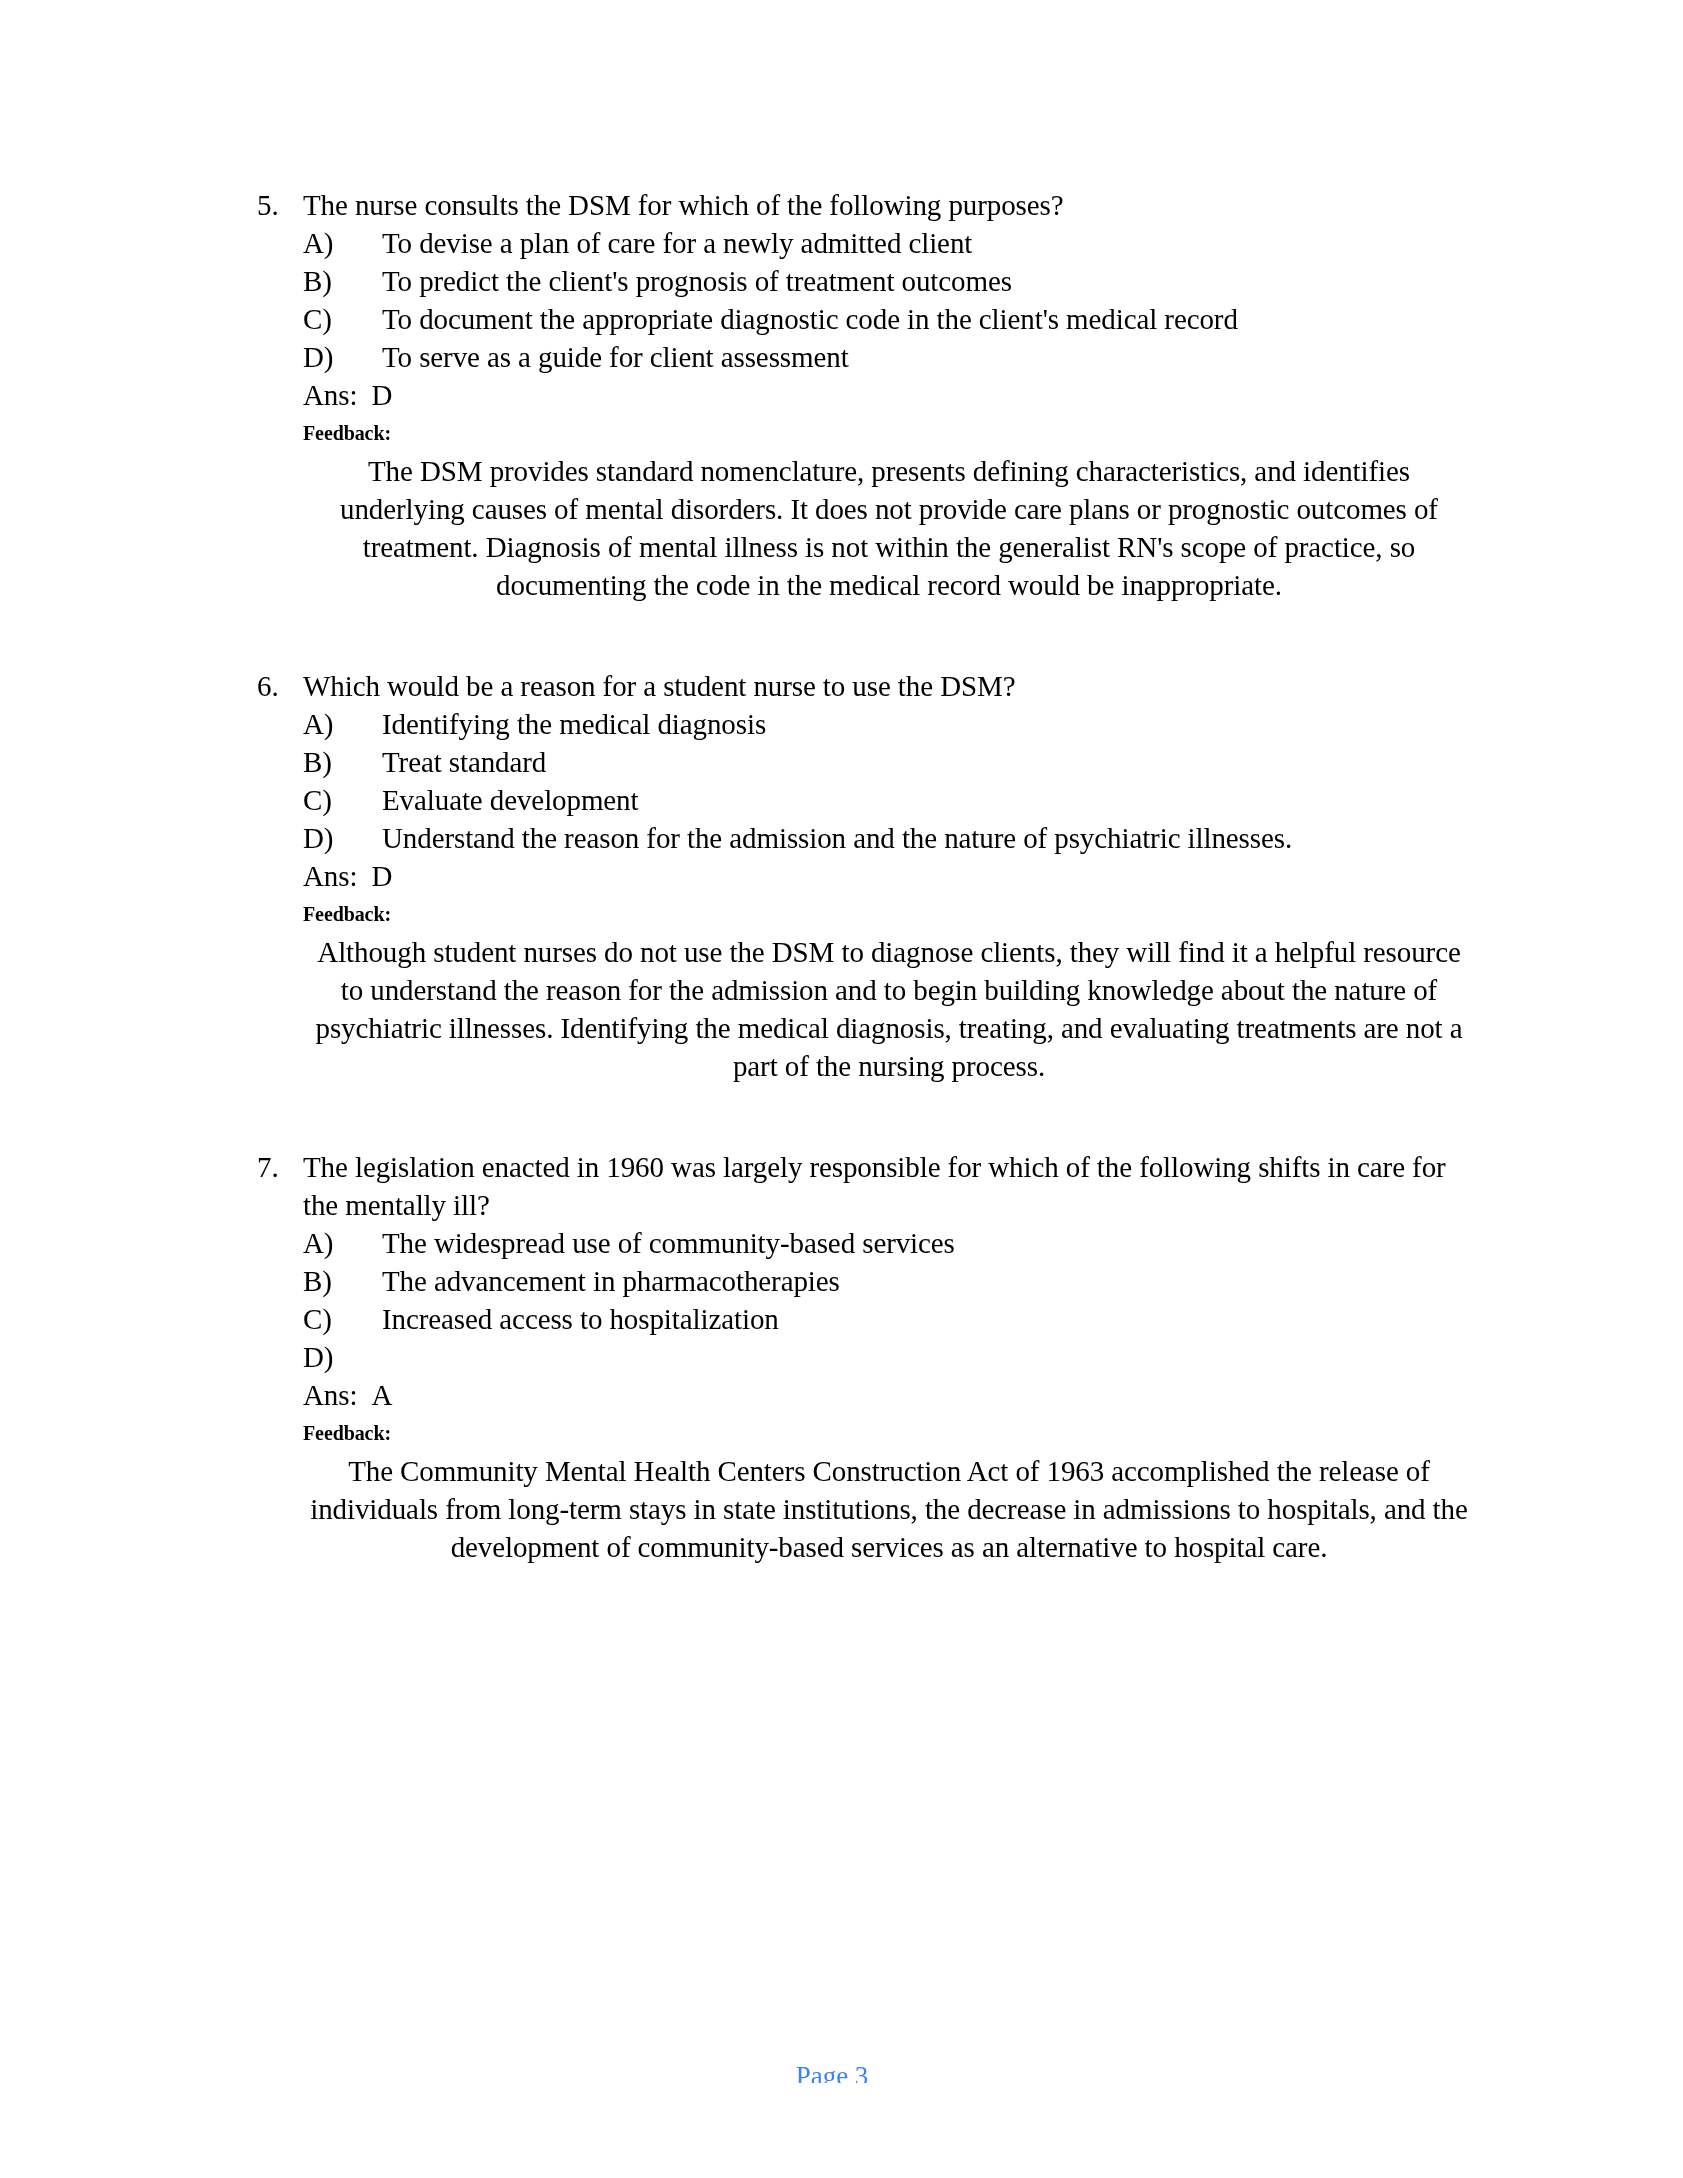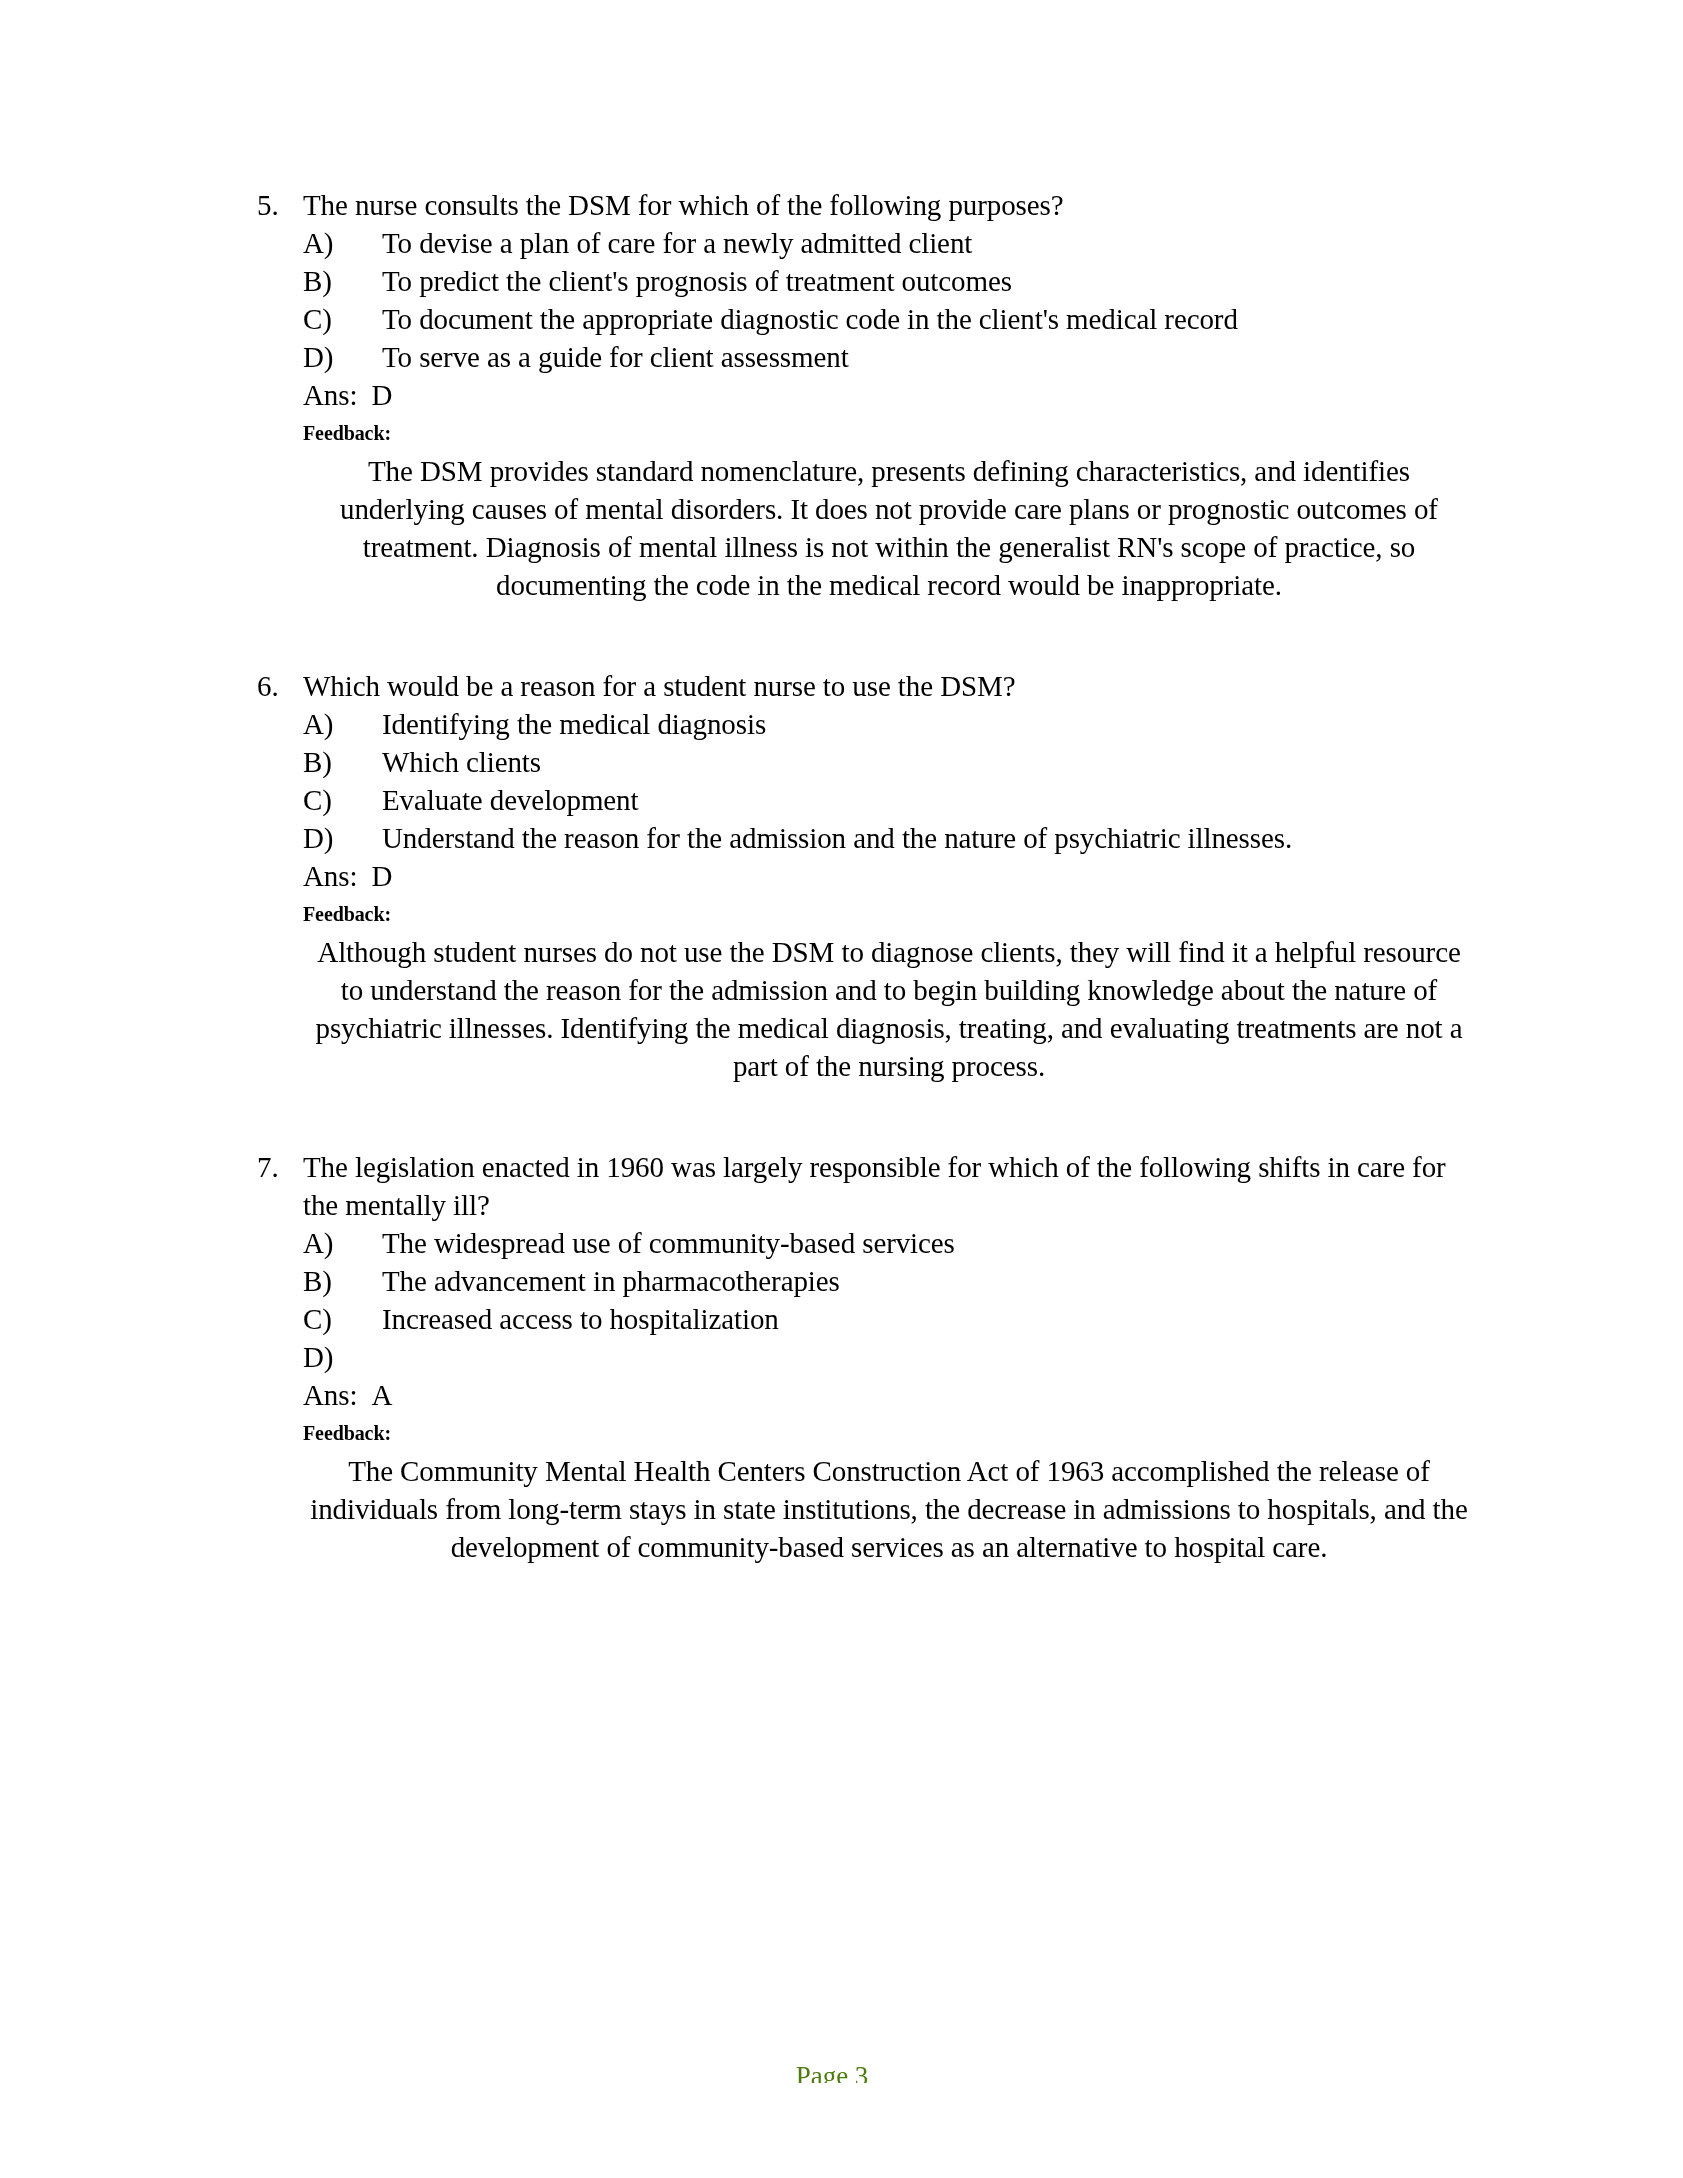--- a/index.html
+++ b/index.html
@@ -110,21 +110,21 @@
 
   .footer {
     position: absolute;
     left: 0;
     top: 2061px;
     width: 1664px;
     text-align: center;
     font-size: 27px;
     line-height: 30px;
     font-family: "Liberation Serif", "DejaVu Serif", serif;
-    color: #4d7c0f;
+    color: #3b82f6;
     overflow: hidden;
     height: 22px;
   }
 </style>
 </head>
 <body>
 
 <div class="page">
 
   <div class="content">
@@ -168,21 +168,21 @@
         <span class="q-num">6.</span>
         <span class="q-text">Which would be a reason for a student nurse to use the DSM?</span>
       </div>
 
       <div class="opt-row">
         <span class="opt-letter">A)</span>
         <span class="opt-text">Identifying the medical diagnosis</span>
       </div>
       <div class="opt-row">
         <span class="opt-letter">B)</span>
-        <span class="opt-text">Which clients</span>
+        <span class="opt-text">Treat standard</span>
       </div>
       <div class="opt-row">
         <span class="opt-letter">C)</span>
         <span class="opt-text">Evaluate development</span>
       </div>
       <div class="opt-row">
         <span class="opt-letter">D)</span>
         <span class="opt-text">Understand the reason for the admission and the nature of psychiatric illnesses.</span>
       </div>
 

